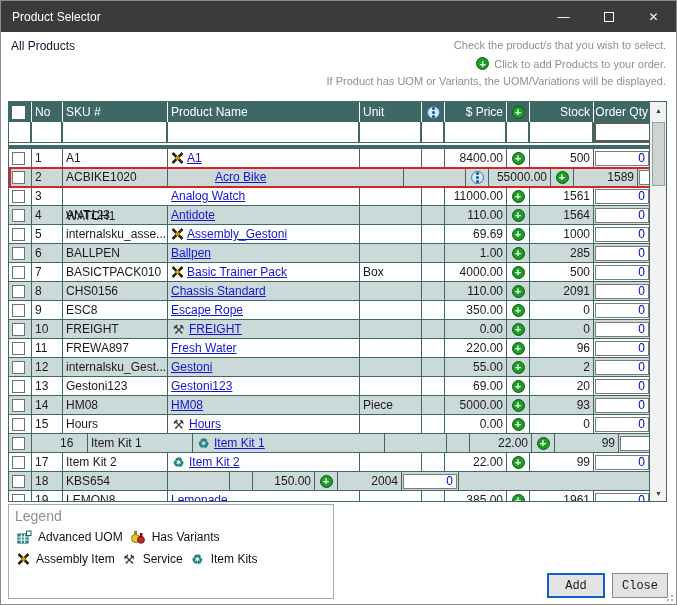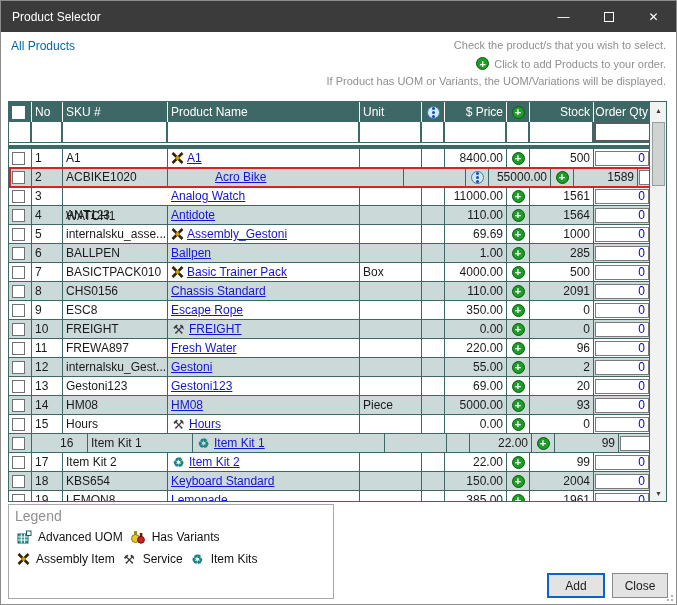--- a/index.html
+++ b/index.html
@@ -9,21 +9,21 @@
     border:1px solid #8c8c8c; overflow:hidden; font-size:12px; color:#1a1a1a;
   }
   
   .titlebar{ position:absolute; top:0; left:0; right:0; height:31px; background:#3b3b3b;
     display:flex; align-items:center; }
   .titlebar .title{ color:#fff; font-size:12px; padding-left:11px; flex:1; }
   .win-btn{ width:45px; height:31px; display:flex; align-items:center; justify-content:center;
     color:#fff; font-size:12px; cursor:default; }
   .win-btn .maxbox{ width:10px; height:10px; border:1px solid #fff; display:block; }
   
-  .all-products{ position:absolute; left:10px; top:38px; color:#0369a1; font-size:12px; }
+  .all-products{ position:absolute; left:10px; top:38px; color:#0f172a; font-size:12px; }
   .instructions{ position:absolute; right:10px; top:38px; text-align:right; color:#8f8f8f; font-size:11px; }
   .instructions .line{ margin-bottom:6px; display:flex; justify-content:flex-end; align-items:center; gap:5px; }
   .instructions .line:nth-child(2){ margin-bottom:5px; }
   
   .grid{ position:absolute; left:7px; top:100px; width:659px; height:401px;
     border:1px solid #3e6866; background:#fff; overflow:hidden; }
   .grid-inner{ position:absolute; left:0; top:0; width:642px; height:100%; overflow:hidden; }
   .grow{ display:flex; width:642px; }
   .cell{ border-right:1px solid #3e6866; overflow:hidden; white-space:nowrap;
     display:flex; align-items:center; padding:0 3px; flex:none; }
@@ -68,21 +68,21 @@
   .ic-item-kits{ font-size:13px; color:#1f8585; font-weight:bold; width:15px; }
   .name-ic{ margin-right:3px; }
   
   .legend{ position:absolute; left:7px; top:503px; width:326px; height:95px;
     border:1px solid #a8a8a8; background:#fff; }
   .legend .legend-title{ color:#8f8f8f; font-size:14px; padding:3px 0 2px 6px; }
   .legend .lrow{ display:flex; align-items:center; gap:7px; padding-left:8px; height:22px; }
   .legend .litem{ display:flex; align-items:center; gap:6px; font-size:12px; color:#111; }
   
   .btn{ position:absolute; top:572px; height:25px; background:#e3e3e3; font-size:12px;
-    display:flex; align-items:center; justify-content:center; cursor:default; }
+    display:flex; align-items:center; justify-content:center; cursor:default;font-family:Liberation Mono, monospace; }
   .btn-add{ left:546px; width:58px; border:2px solid #0f62c8; }
   .btn-close{ left:611px; width:56px; border:1px solid #8a8a8a; }
   .resize-grip{ position:absolute; right:3px; bottom:3px; width:8px; height:8px; }
   .resize-grip i{ position:absolute; width:2px; height:2px; background:#b0b0b0; }
   .resize-grip i:nth-child(1){ right:0; bottom:0; }
   .resize-grip i:nth-child(2){ right:4px; bottom:0; }
   .resize-grip i:nth-child(3){ right:0; bottom:4px; }
 </style>
 </head>
 <body>
@@ -518,23 +518,20 @@
             <div class="cell" style="width: 57px; padding: 0px 1px;">
               <div class="qtybox">0</div>
             </div>
           </div>
           <div class="grow drow alt">
             <div class="cell" style="width: 23px;">
               <span class="chk"></span>
             </div>
             <div class="cell" style="width: 31px;">18</div>
             <div class="cell" style="width: 105px;">KBS654</div>
-            <div class="cell" style="width: 192px;">
-              <span class="plink">Keyboard Standard</span>
-            </div>
             <div class="cell" style="width: 62px;"></div>
             <div class="cell" style="width: 23px; justify-content: center;"></div>
             <div class="cell r-num" style="width: 62px;">150.00</div>
             <div class="cell" style="width: 23px; justify-content: center;">
               <span class="ic ic-green-plus">+</span>
             </div>
             <div class="cell r-num" style="width: 64px;">2004</div>
             <div class="cell" style="width: 57px; padding: 0px 1px;">
               <div class="qtybox">0</div>
             </div>

